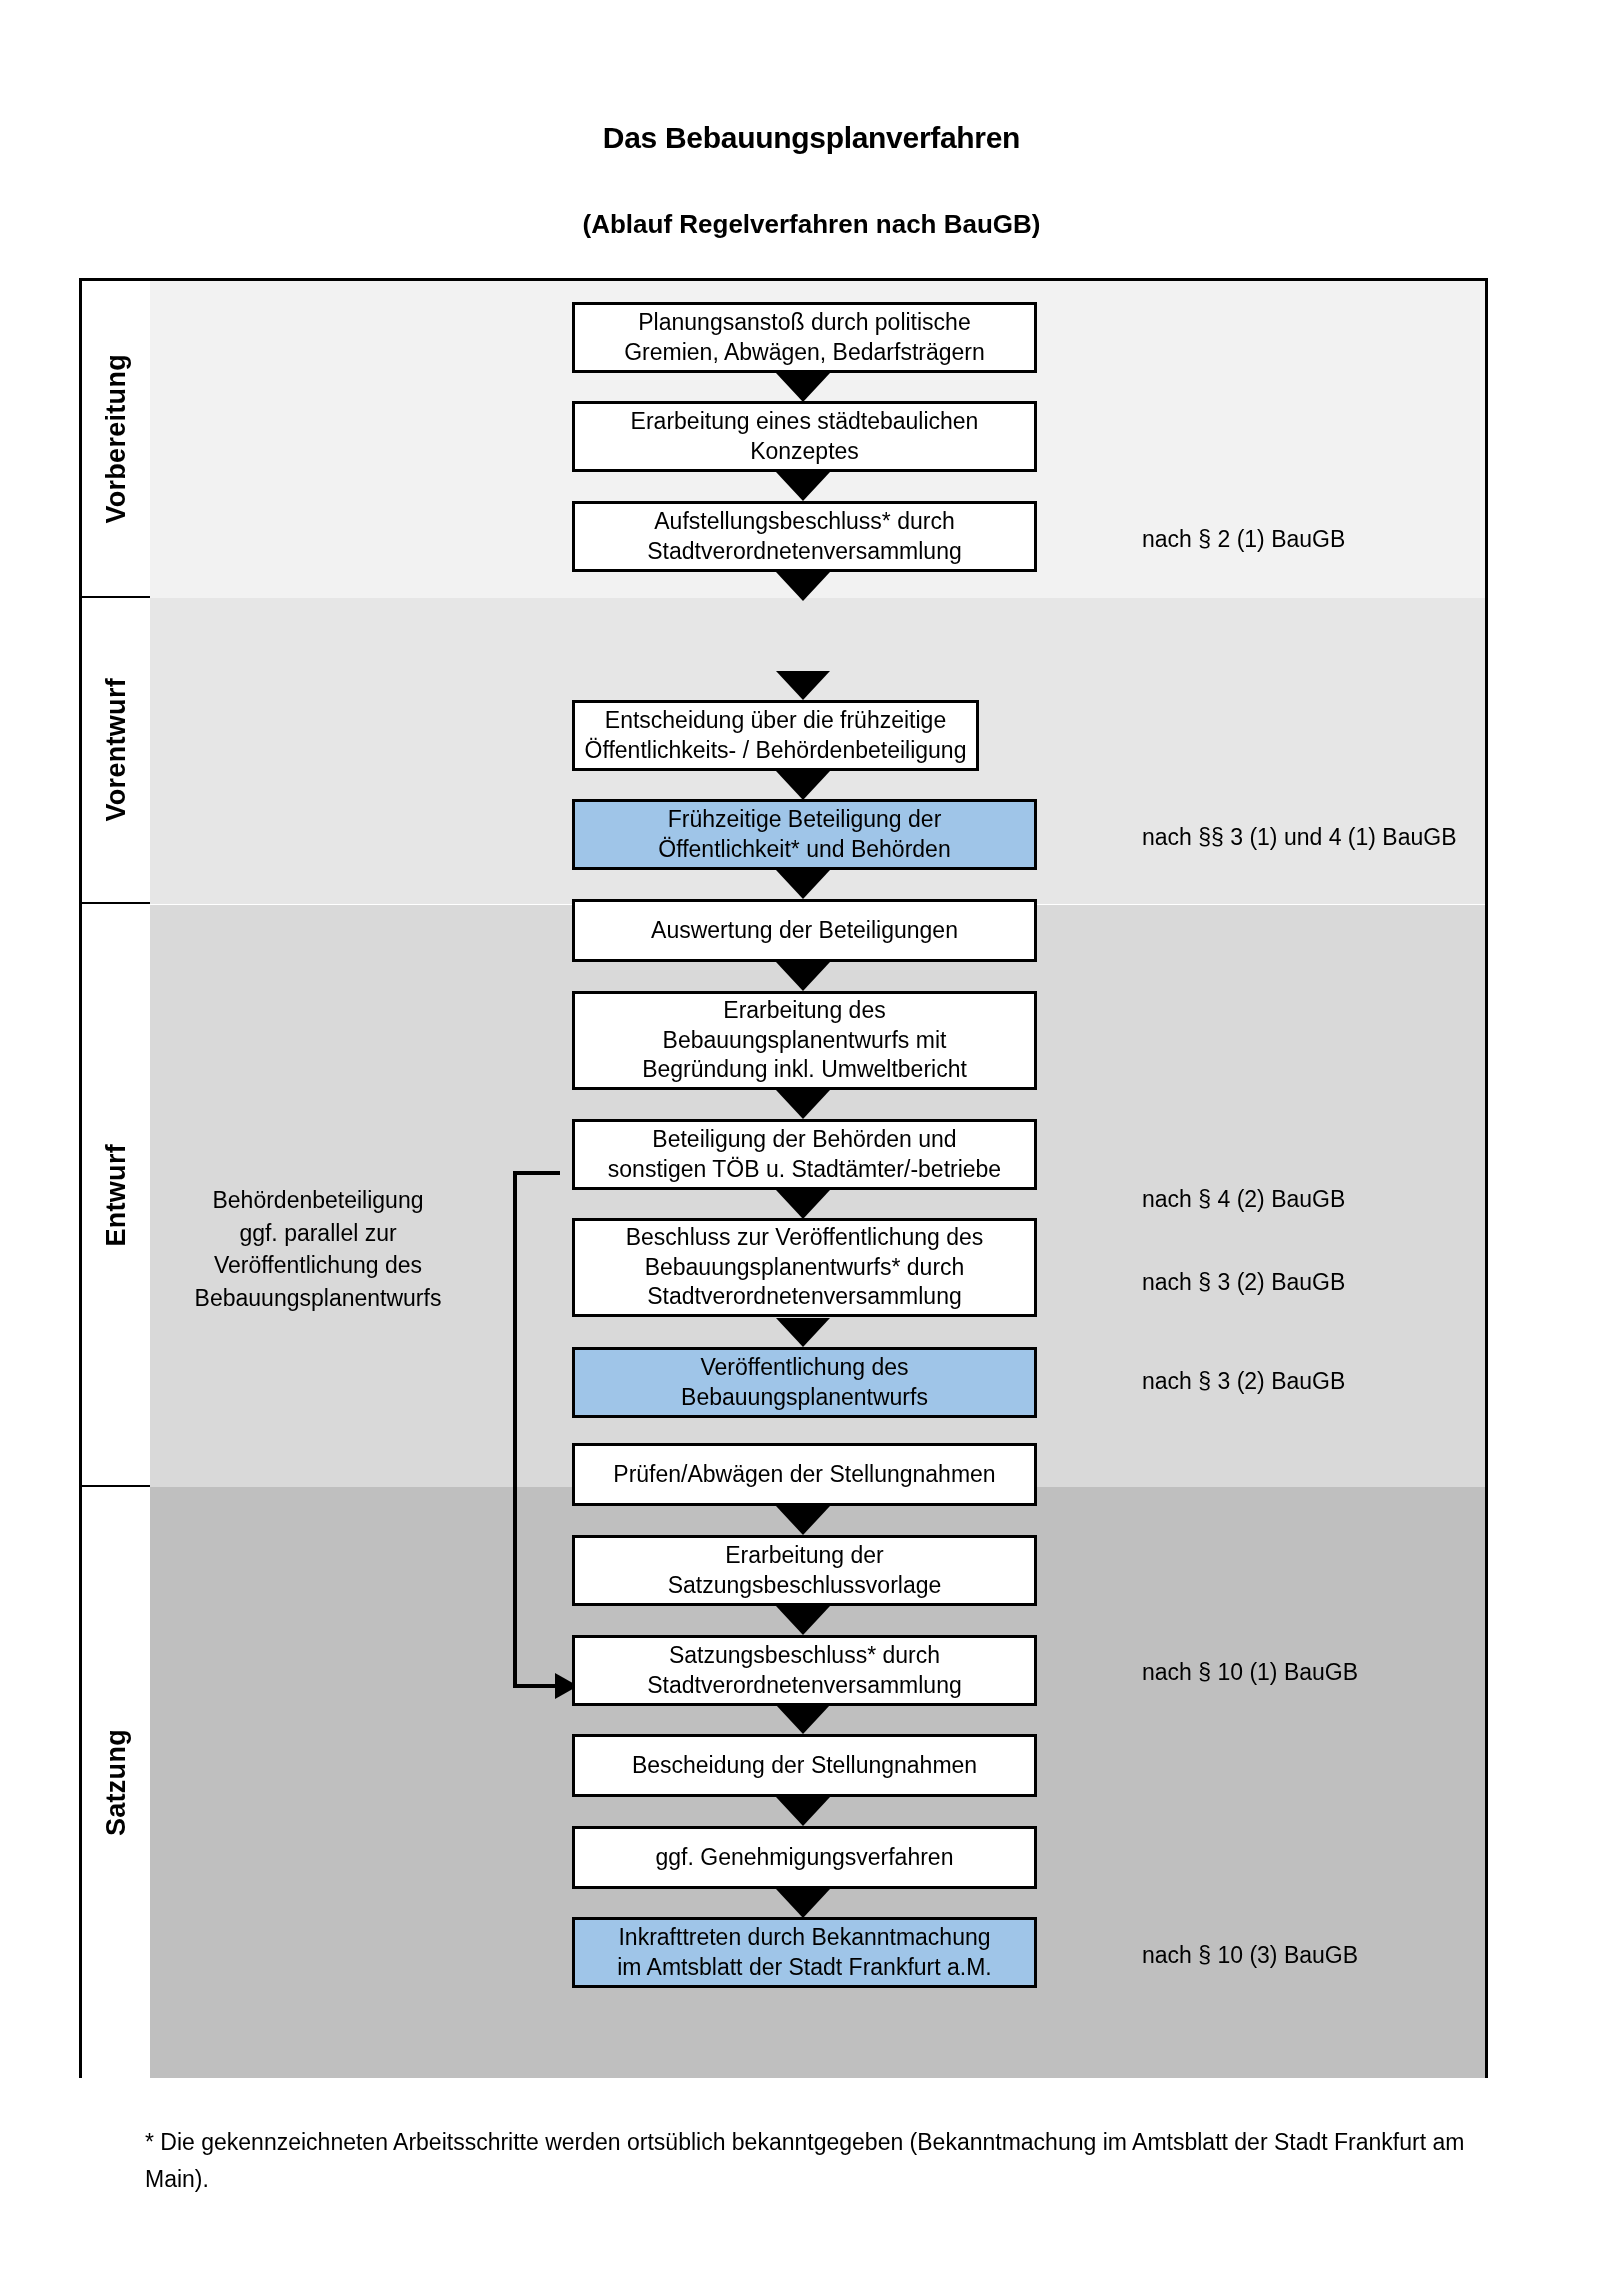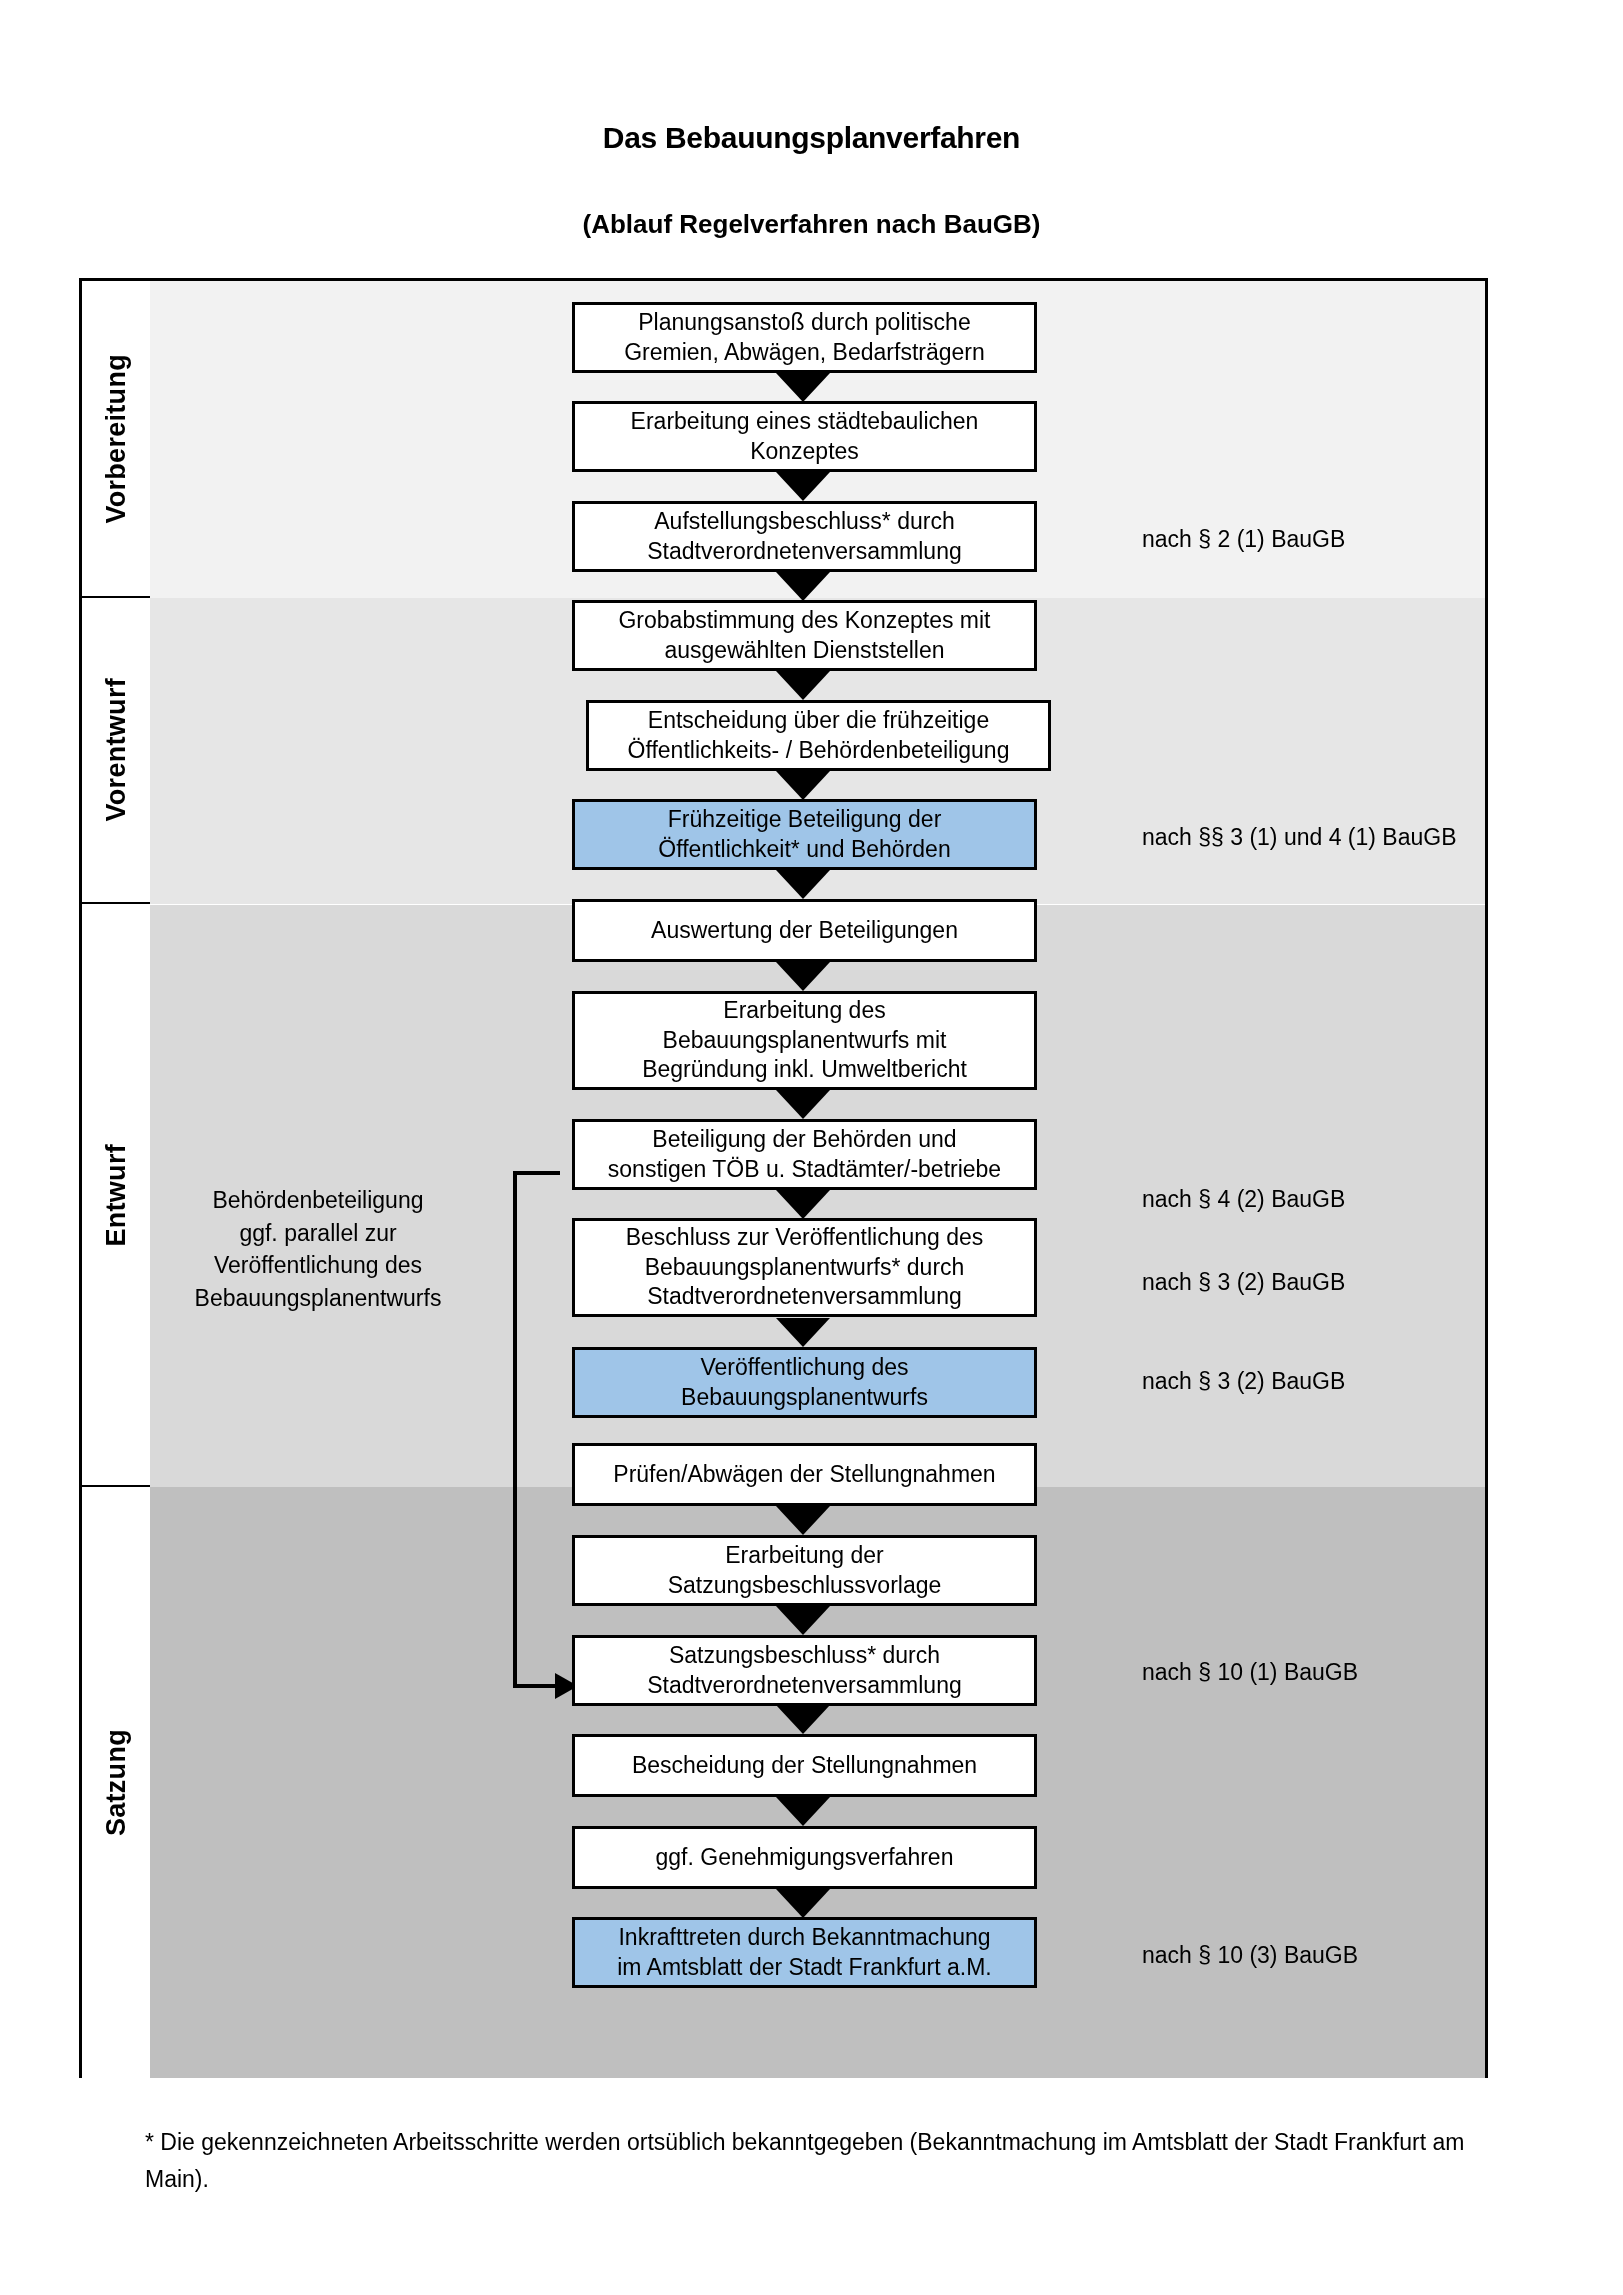--- a/index.html
+++ b/index.html
@@ -198,27 +198,23 @@
   <div class="arrow" style="left:694px;top:191px;"></div>
 
   <div class="node" style="left:490px;top:220px;width:465px;height:71px;">
     <span class="ln">
       <b>Aufstellungsbeschluss*</b><span> durch</span>
     </span>
     <span class="ln">Stadtverordnetenversammlung</span>
   </div>
   <div class="arrow" style="left:694px;top:291px;"></div>
 
-  <div class="node" style="left:490px;top:319px;width:465px;height:71px;">
-    <span class="ln">Grobabstimmung des Konzeptes mit</span>
-    <span class="ln">ausgewählten Dienststellen</span>
-  </div>
   <div class="arrow" style="left:694px;top:390px;"></div>
 
-  <div class="node" style="left:504px;top:419px;width:465px;height:71px;">
+  <div class="node" style="left:490px;top:419px;width:407px;height:71px;">
     <span class="ln">Entscheidung über die frühzeitige</span>
     <span class="ln">Öffentlichkeits- / Behördenbeteiligung</span>
   </div>
   <div class="arrow" style="left:694px;top:490px;"></div>
 
   <div class="node blue" style="left:490px;top:518px;width:465px;height:71px;">
     <span class="ln"><b>Frühzeitige Beteiligung der</b></span>
     <span class="ln"><b>Öffentlichkeit* und Behörden</b></span>
   </div>
   <div class="arrow" style="left:694px;top:589px;"></div>

